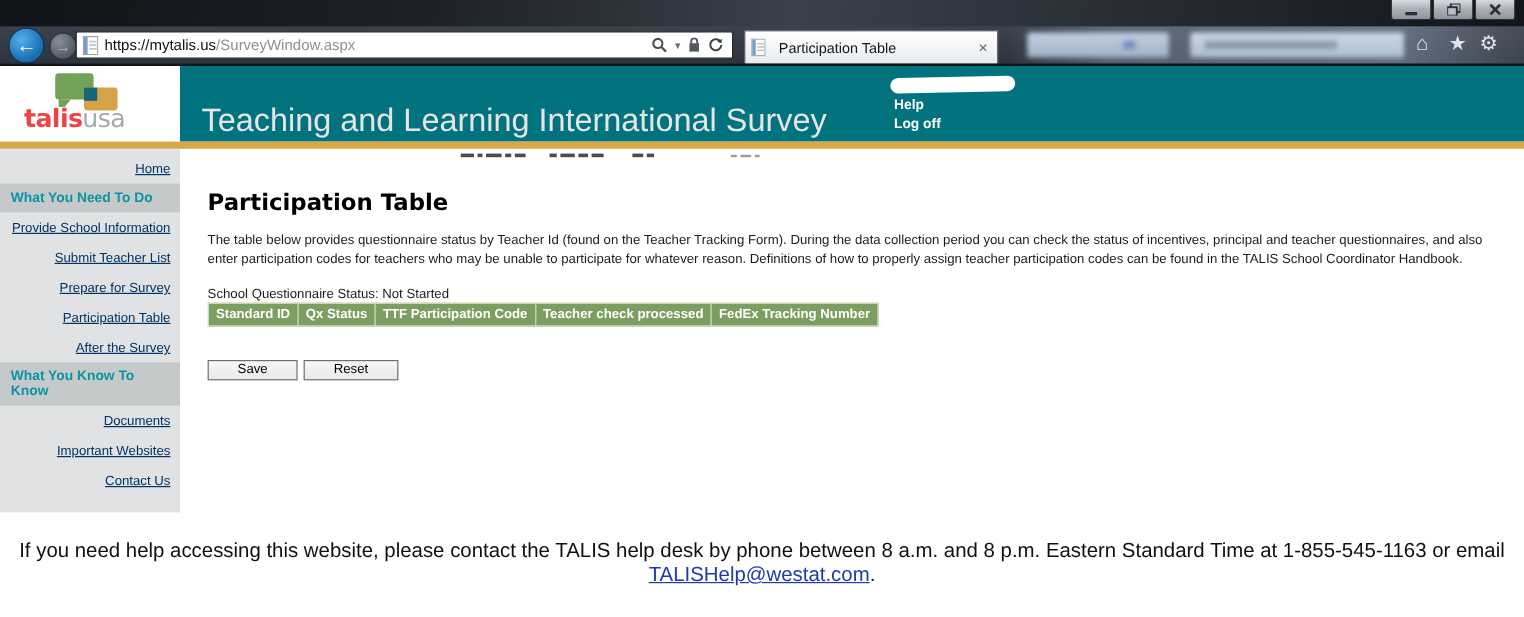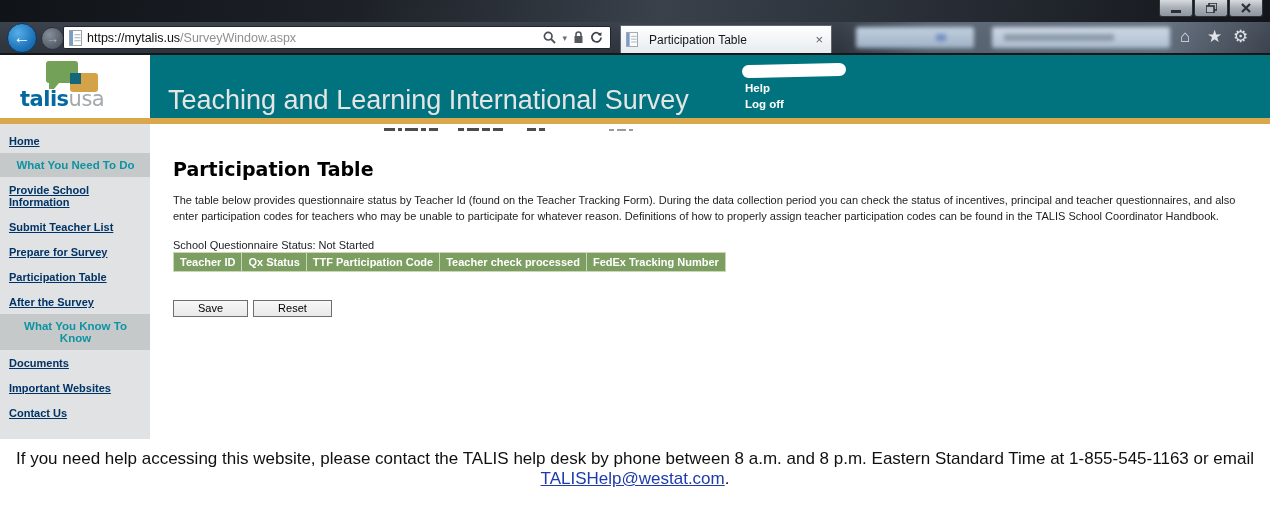--- a/index.html
+++ b/index.html
@@ -58,44 +58,44 @@
   
   #site-header { position:absolute; top:55px; left:0; width:1270px; height:63px; display:flex; }
   #logo-box { width:150px; background:#fff; position:relative; }
   .bubble-green { position:absolute; left:46px; top:6px; width:32px; height:22px; background:#73a157; border-radius:3px; }
   .bubble-green::after { content:""; position:absolute; left:3px; bottom:-6px; border:6px solid transparent;
                          border-top-color:#73a157; border-left-color:#73a157; border-width:6px 5px 0 5px; }
   .bubble-gold { position:absolute; left:70px; top:18px; width:28px; height:19px; background:#d4a348; border-radius:3px; }
   .bubble-teal { position:absolute; left:70px; top:18px; width:11px; height:11px; background:#14677a; }
   #logo-text { position:absolute; left:20px; top:32px; font-family:"DejaVu Sans",sans-serif;
                font-size:21px; letter-spacing:-.5px; }
-  #logo-text .t1 { font-weight:bold; color:#0369a1; }
+  #logo-text .t1 { font-weight:bold; color:#ef4444; }
   #logo-text .t2 { color:#a4a9ad; }
 
   #header-band { flex:1; background:#00737e; position:relative; }
   #band-title { position:absolute; left:18px; top:30px; color:#e5e5e5; font-size:27px; font-weight:normal; white-space:nowrap; }
   #band-redact { position:absolute; left:592px; top:9px; width:104px; height:13px; background:#fff;
                  border-radius:8px; transform:rotate(-1.2deg); }
   .band-link { position:absolute; left:595px; color:#fff; font-size:11.5px; font-weight:bold; }
   #link-help { top:27px; }
   #link-logoff { top:43px; }
 
   #gold-bar { position:absolute; top:118px; left:0; width:1270px; height:6px; background:#d9a84c; }
 
   
   #redact-line { position:absolute; left:384px; top:127px; height:5px; display:flex; align-items:center; }
   #redact-line span { display:inline-block; height:3px; background:#4c4c4c; margin-right:3px; }
   #redact-line .g { background:#9a9a9a; height:2px; }
 
   
   #sidebar { position:absolute; top:124px; left:0; width:150px; background:#e0e2e3; padding:4px 0 14px; }
-  .nav-link { display:block; padding:7px 8px 6px 9px; font-size:11px; font-weight:bold;
-              color:#003366; text-decoration:underline; }
+  .nav-link { display:block; padding:7px 8px 6px 9px; font-size:11px; font-weight:normal;
+              color:#003366; text-decoration:underline;text-align:right; }
   .nav-section { padding:6px 8px 6px 9px; font-size:11.5px; font-weight:bold;
-                 color:#0d93a4; background:#c6c9c9;text-align:center; }
+                 color:#0d93a4; background:#c6c9c9; }
 
   
   #main { position:absolute; top:124px; left:150px; width:1120px; padding:0 28px 0 23px; }
   #main h1 { font-family:"DejaVu Sans",sans-serif; font-size:19px; font-weight:bold; color:#000;
              margin:34px 0 13px; }
   #main-desc { font-size:11px; color:#1c1c1c; line-height:1.42; }
   #status-line { font-size:11px; color:#1c1c1c; margin-top:15px; margin-bottom:1px; }
 
   #ptable { border-collapse:collapse; }
   #ptable th { background:#7d9e61; color:#fff; font-size:11px; font-weight:bold;
@@ -250,21 +250,21 @@
   </div>
 
   <div id="main">
     <h1>Participation Table</h1>
     <p id="main-desc">The table below provides questionnaire status by Teacher Id (found on the Teacher Tracking Form). During the data collection period you can check the status of incentives, principal and teacher questionnaires, and also enter participation codes for teachers who may be unable to participate for whatever reason. Definitions of how to properly assign teacher participation codes can be found in the TALIS School Coordinator Handbook.</p>
     <div id="status-line">School Questionnaire Status: Not Started</div>
 
     <table id="ptable">
       <thead>
         <tr>
-          <th>Teacher ID</th>
+          <th>Standard ID</th>
           <th>Qx Status</th>
           <th>TTF Participation Code</th>
           <th>Teacher check processed</th>
           <th>FedEx Tracking Number</th>
         </tr>
       </thead>
     </table>
 
     <div id="btn-row">
       <button class="form-btn">Save</button>

